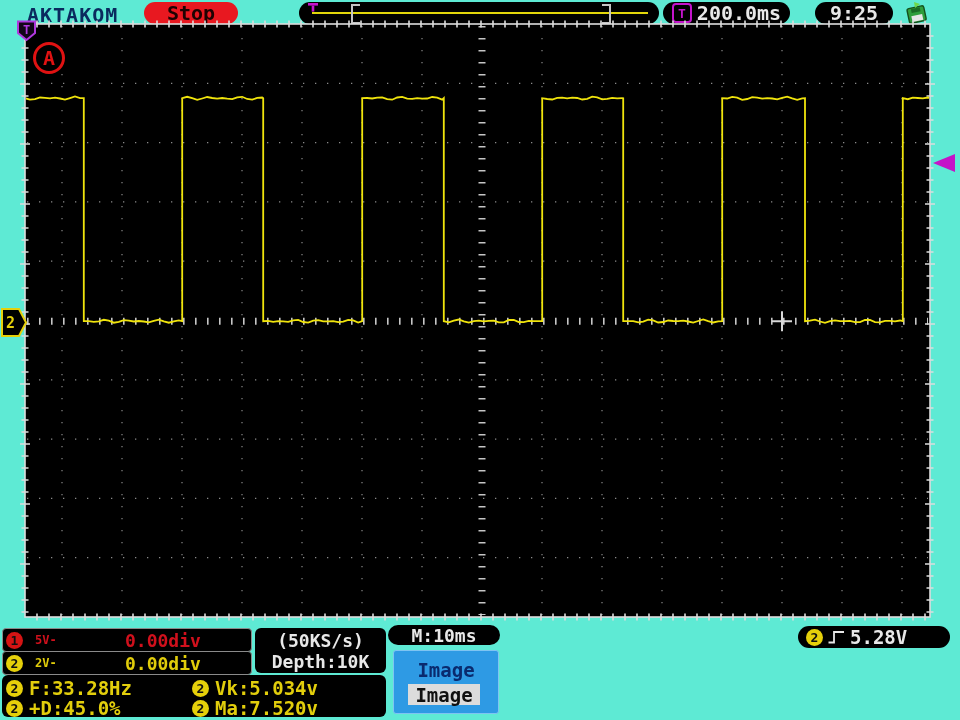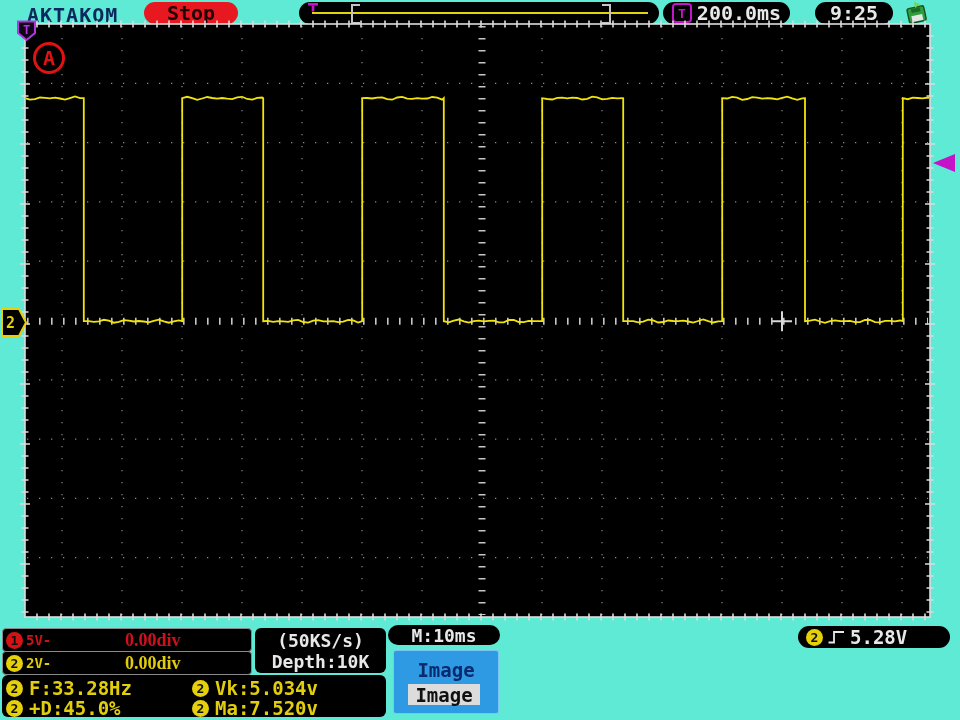--- a/index.html
+++ b/index.html
@@ -27,22 +27,22 @@
               color:#E01212;font-size:20px;display:flex;align-items:center;justify-content:center;background:#000;}
   
   .chbox{position:absolute;left:2px;width:248px;height:22px;background:#000;border:1px solid #8A8A8A;
          border-radius:4px;display:flex;align-items:center;}
   .badge{width:17px;height:17px;border-radius:50%;color:#101010;font-size:13px;
          display:flex;align-items:center;justify-content:center;flex:none;}
   .badge.red{background:#D41414;}
   .badge.yel{background:#E6D00A;}
   #ch1-box{top:628px;color:#D0101C;}
   #ch2-box{top:651px;color:#E0CC0A;}
-  .chbox .scale{margin-left:3px;font-size:14px;}
-  .chbox .offset{position:absolute;left:122px;font-size:18px;font-family:Liberation Serif, serif;}
+  .chbox .scale{margin-left:12px;font-size:12px;}
+  .chbox .offset{position:absolute;left:122px;font-size:18px;}
   .chbox .badge{margin-left:3px;}
   #samp-box{left:255px;top:628px;width:131px;height:45px;background:#000;border-radius:6px;
             color:#E8E8E8;font-size:18px;display:flex;flex-direction:column;align-items:center;justify-content:center;line-height:21px;}
   #meas-box{left:2px;top:675px;width:384px;height:42px;background:#000;border-radius:6px;color:#E2CE0C;font-size:19px;}
   .meas-cell{position:absolute;display:flex;align-items:center;gap:6px;}
   #mb-pill{left:388px;top:625px;width:112px;height:20px;border-radius:10px;font-size:18px;}
   #menu-box{left:393px;top:650px;width:104px;height:62px;background:#2E9AE4;border:1px solid #7EC4F2;
             border-radius:3px;}
   #menu-title{position:absolute;left:0;top:8px;width:100%;text-align:center;color:#0A2A6E;font-size:19px;}
   #menu-sel{position:absolute;left:14px;top:33px;width:72px;height:21px;background:#DCDCDC;color:#101010;

